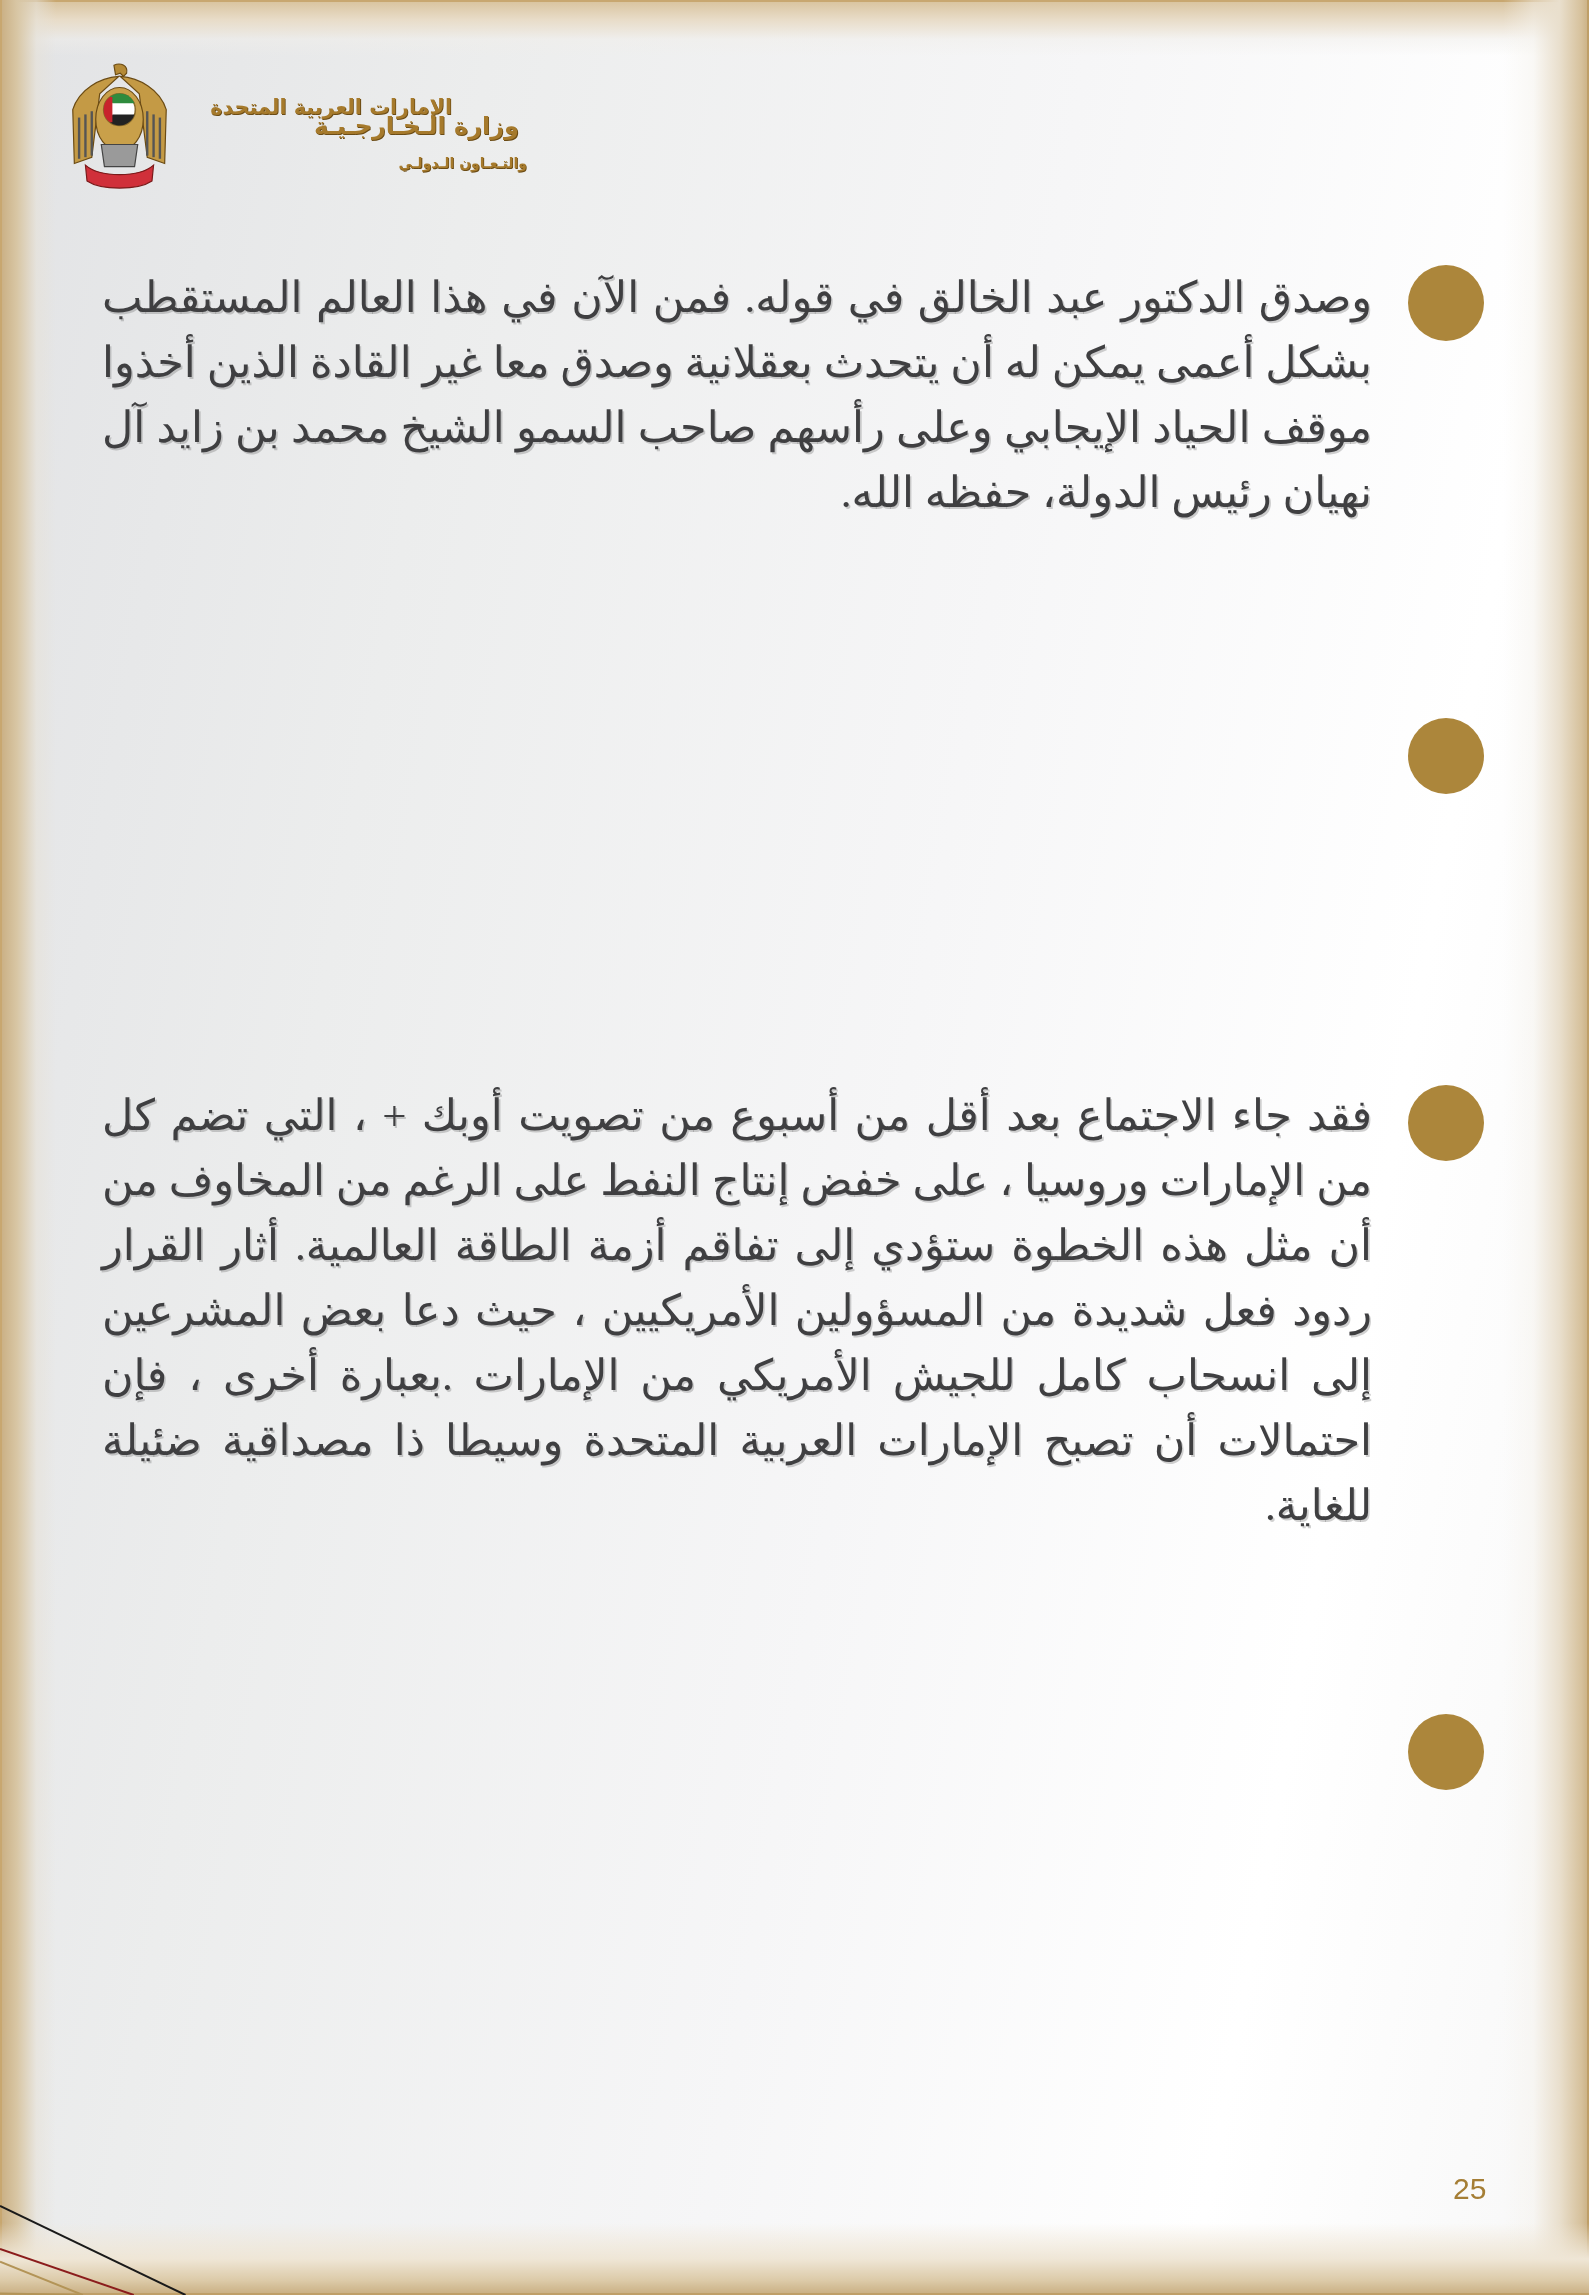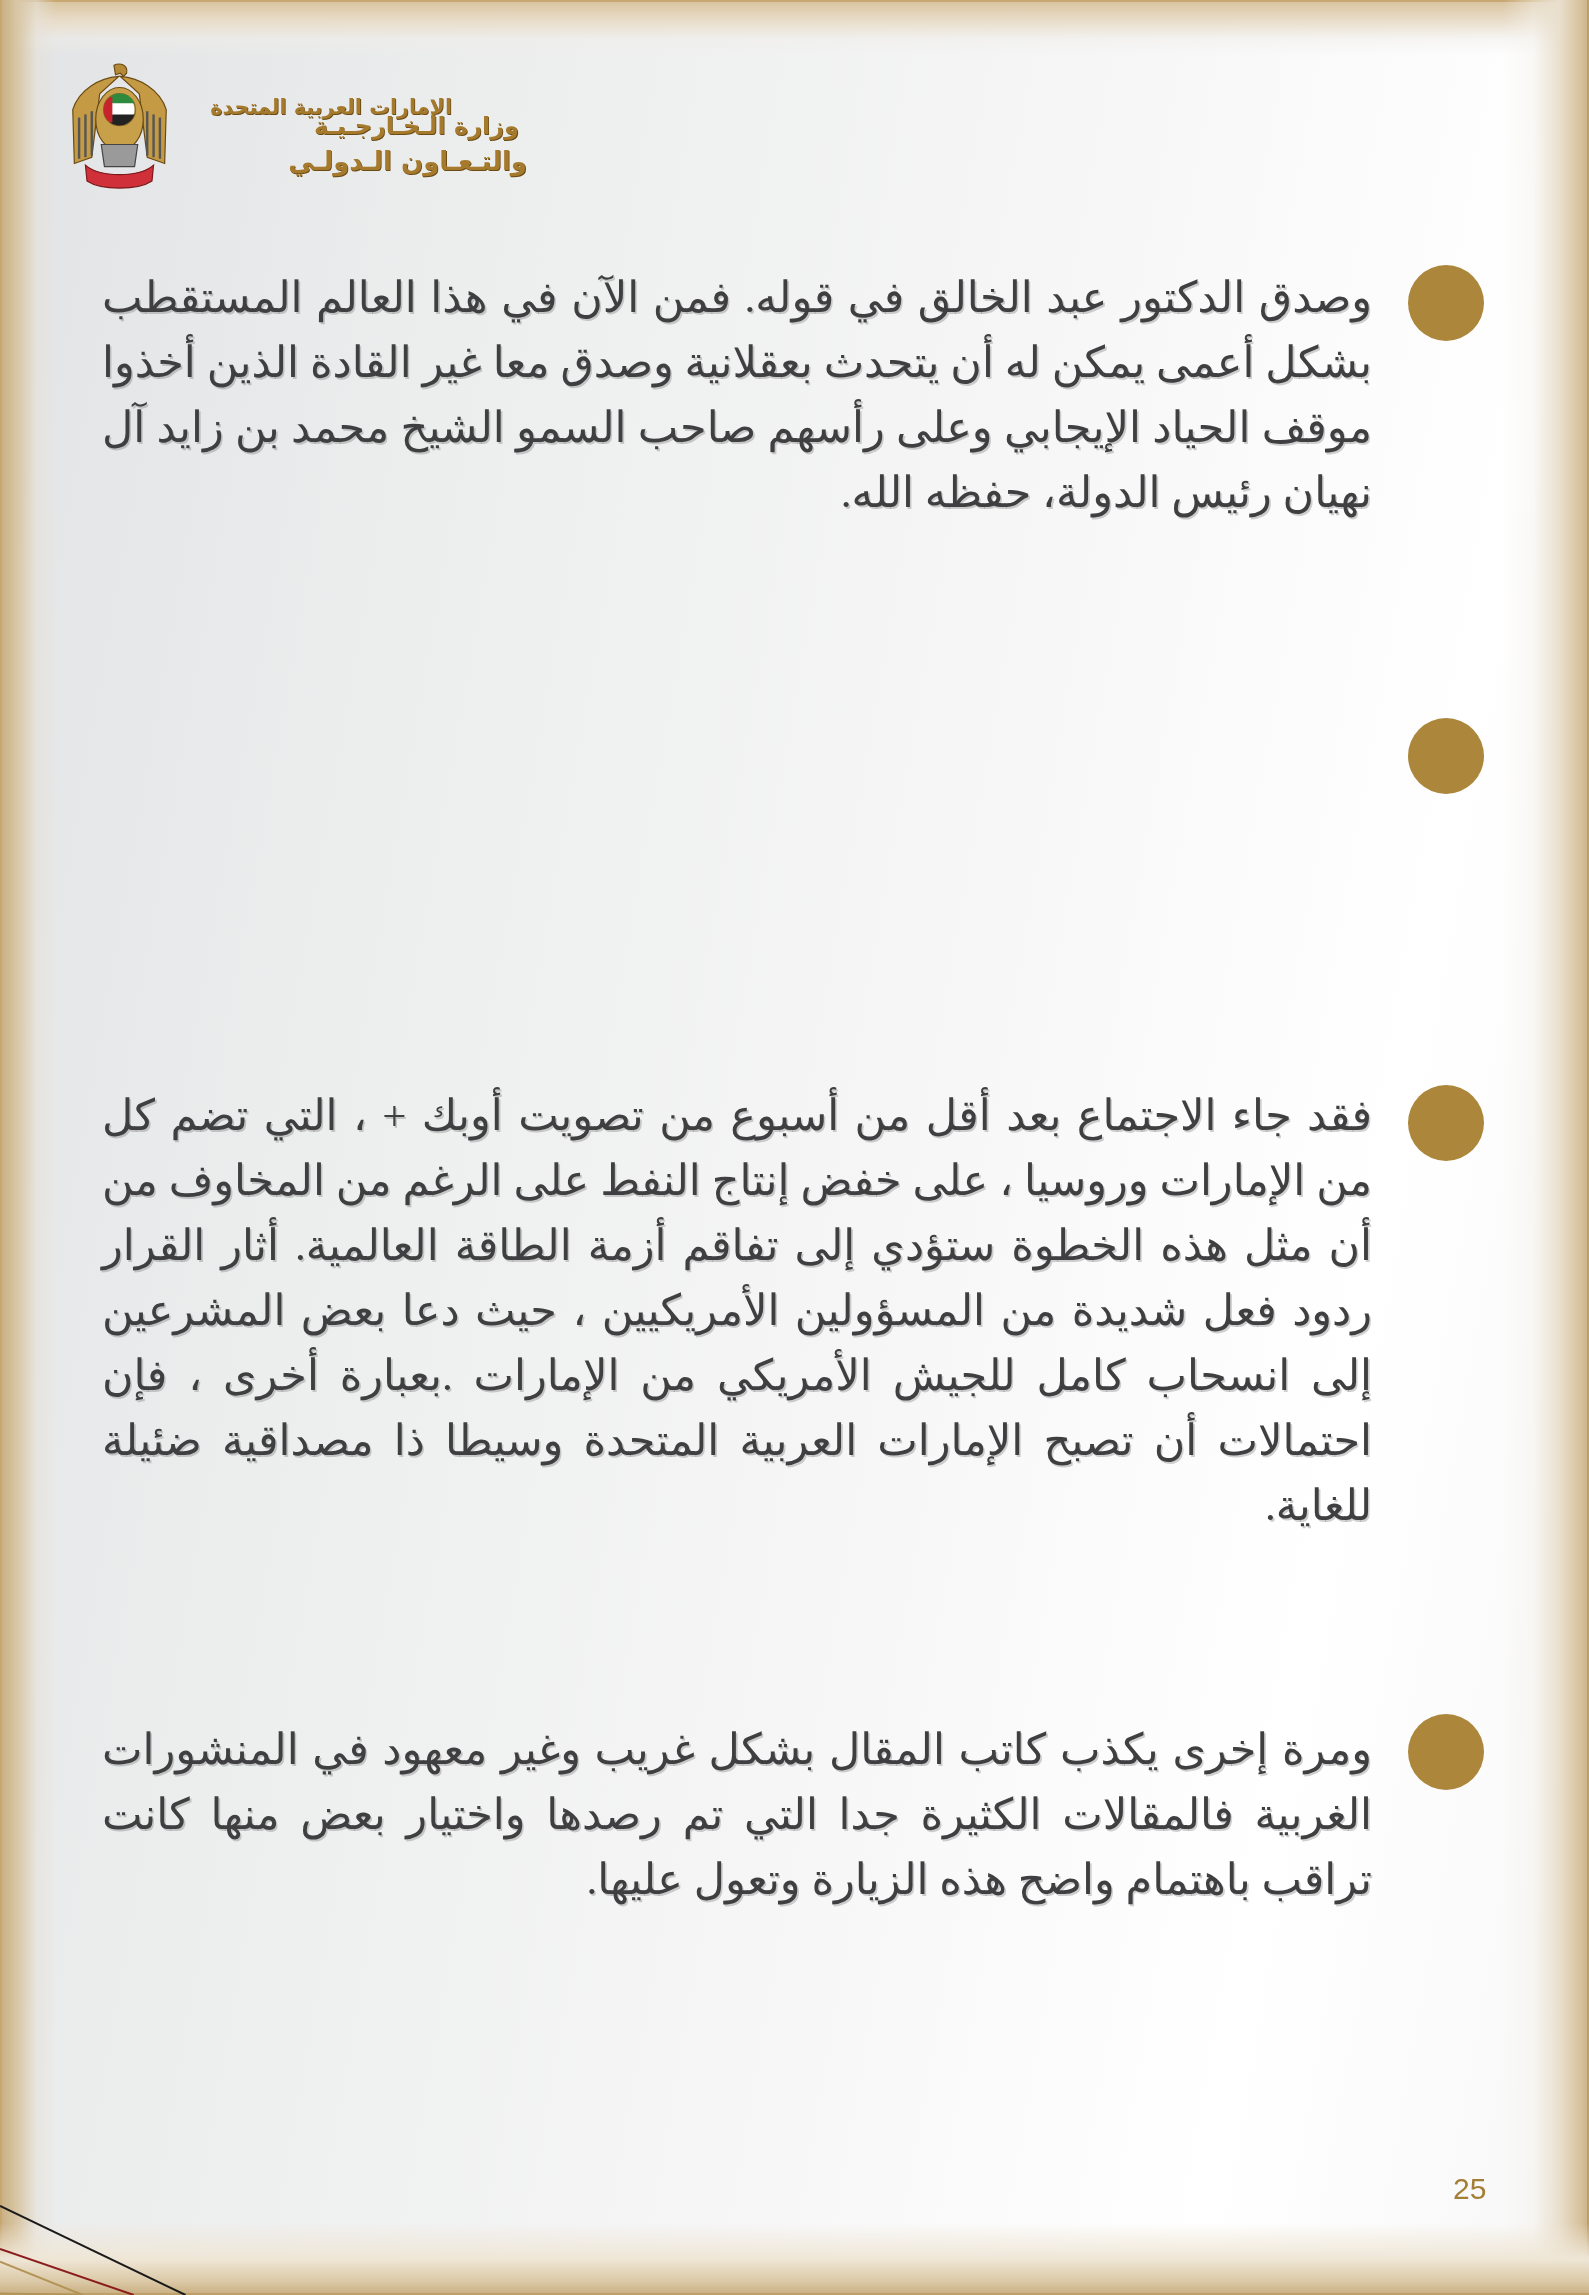--- a/index.html
+++ b/index.html
@@ -50,21 +50,21 @@
     .logo svg { width: 100%; height: 100%; }
     .logo-text {
       position: absolute; left: 181px; top: 79px; width: 358px;
       direction: rtl; text-align: right;
       color: #a67a2c; font-weight: bold;
       font-family: "DejaVu Sans", sans-serif;
       text-shadow: 0.8px 0.8px 0 #6b4b14;
     }
     .logo-text .l1 { position: absolute; right: 87px; top: 4px; font-size: 20.7px; white-space: nowrap; margin-top: 12px; }
     .logo-text .l2 { position: absolute; right: 20px; top: 33px; font-size: 24px; white-space: nowrap; letter-spacing: 4.8px; }
-    .logo-text .l3 { position: absolute; right: 12px; top: 67px; font-size: 26px; white-space: nowrap; letter-spacing: 6.4px; }
+    .logo-text .l3 { position: absolute; right: 12px; top: 76px; font-size: 14px; white-space: nowrap; letter-spacing: 6.4px; }
 
     
     .bullet {
       position: absolute; width: 76px; height: 76px; border-radius: 50%;
       background: #ac863b; left: 1408px;
     }
     .para {
       position: absolute; left: 102px; width: 1270px;
       direction: rtl; text-align: justify; text-align-last: right;
       color: #3f3f41;
@@ -129,21 +129,20 @@
 
   <div class="bullet" style="top:265px;"></div>
   <p class="para" style="top:265px;">وصدق الدكتور عبد الخالق في قوله. فمن الآن في هذا العالم المستقطب بشكل أعمى يمكن له أن يتحدث بعقلانية وصدق معا غير القادة الذين أخذوا موقف الحياد الإيجابي وعلى رأسهم صاحب السمو الشيخ محمد بن زايد آل نهيان رئيس الدولة، حفظه الله.</p>
 
   <div class="bullet" style="top:718px;"></div>
 
   <div class="bullet" style="top:1085px;"></div>
   <p class="para" style="top:1083px;">فقد جاء الاجتماع بعد أقل من أسبوع من تصويت أوبك + ، التي تضم كل من الإمارات وروسيا ، على خفض إنتاج النفط على الرغم من المخاوف من أن مثل هذه الخطوة ستؤدي إلى تفاقم أزمة الطاقة العالمية. أثار القرار ردود فعل شديدة من المسؤولين الأمريكيين ، حيث دعا بعض المشرعين إلى انسحاب كامل للجيش الأمريكي من الإمارات .بعبارة أخرى ، فإن احتمالات أن تصبح الإمارات العربية المتحدة وسيطا ذا مصداقية ضئيلة للغاية.</p>
 
   <div class="bullet" style="top:1714px;"></div>
-  <p class="para" style="top:1717px;">ومرة إخرى يكذب كاتب المقال بشكل غريب وغير معهود في المنشورات الغربية فالمقالات الكثيرة جدا التي تم رصدها واختيار بعض منها كانت تراقب باهتمام واضح هذه الزيارة وتعول عليها.</p>
 
   <div class="diag">
     <svg viewBox="0 0 260 200" xmlns="http://www.w3.org/2000/svg" preserveAspectRatio="none">
       <line x1="0" y1="88" x2="233" y2="200" stroke="#1a1a1a" stroke-width="2.5"></line>
       <line x1="0" y1="142" x2="168" y2="200" stroke="#8b1c1c" stroke-width="2.5"></line>
       <line x1="0" y1="198" x2="104" y2="200" stroke="#b39457" stroke-width="2.5" transform="rotate(0)"></line>
       <line x1="0" y1="158" x2="104" y2="200" stroke="#b39457" stroke-width="2.5"></line>
     </svg>
   </div>
 

